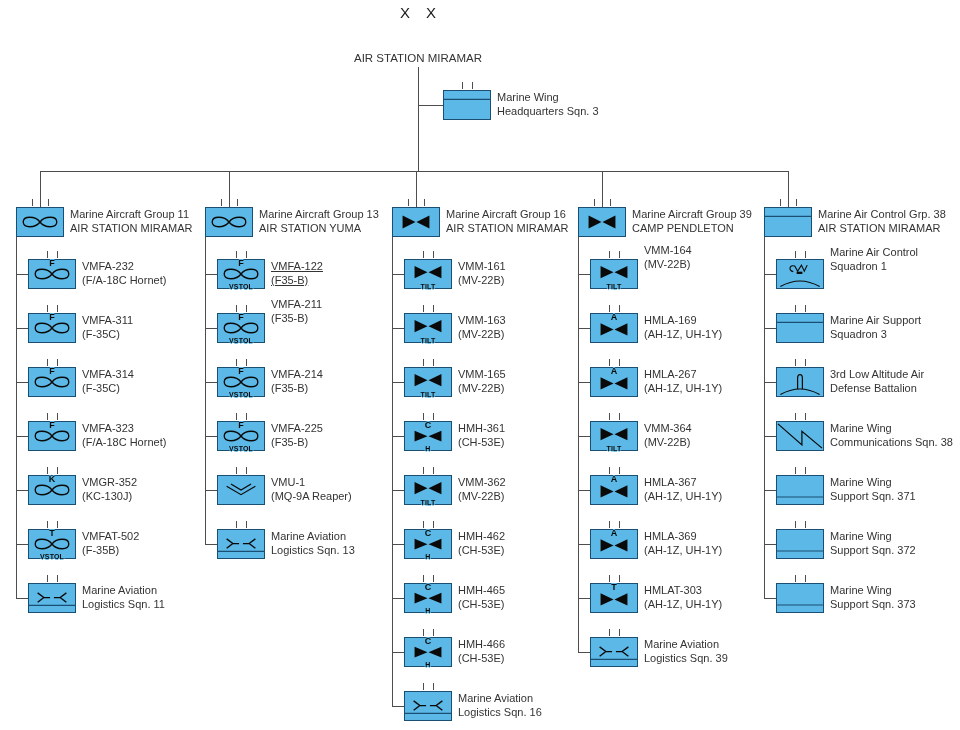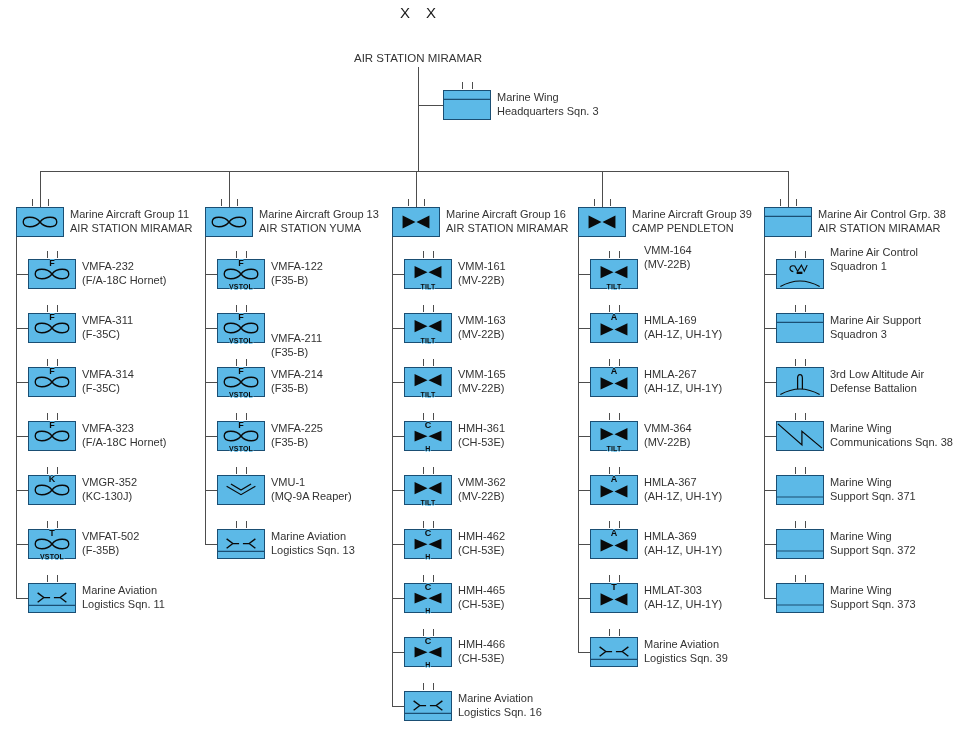--- a/index.html
+++ b/index.html
@@ -165,35 +165,35 @@
     <div class="ln" style="left: 205px; top: 274px; width: 12px; height: 1px;"></div>
     <div class="ubox" style="left: 217px; top: 259px; width: 48px; height: 30px;">
       <svg viewBox="0 0 48 30" preserveAspectRatio="none">
         <path d="M24,15 C19,8.2 6.5,8.2 6.5,15 C6.5,21.8 19,21.8 24,15 C29,8.2 41.5,8.2 41.5,15 C41.5,21.8 29,21.8 24,15 Z" fill="none" stroke="#0A0A0A" stroke-width="1.4"></path>
       </svg>
       <span class="lt">F</span>
       <span class="lb">VSTOL</span>
     </div>
     <div class="tick" style="left: 236px; top: 251px;"></div>
     <div class="tick" style="left: 246px; top: 251px;"></div>
-    <div class="ulabel" style="left: 271px; top: 260px;">
+    <div class="ulabel" style="left: 271px; top: 260px; text-decoration: underline;">
       <div>VMFA-122</div>
       <div>(F35-B)</div>
     </div>
     <div class="ln" style="left: 205px; top: 328px; width: 12px; height: 1px;"></div>
     <div class="ubox" style="left: 217px; top: 313px; width: 48px; height: 30px;">
       <svg viewBox="0 0 48 30" preserveAspectRatio="none">
         <path d="M24,15 C19,8.2 6.5,8.2 6.5,15 C6.5,21.8 19,21.8 24,15 C29,8.2 41.5,8.2 41.5,15 C41.5,21.8 29,21.8 24,15 Z" fill="none" stroke="#0A0A0A" stroke-width="1.4"></path>
       </svg>
       <span class="lt">F</span>
       <span class="lb">VSTOL</span>
     </div>
     <div class="tick" style="left: 236px; top: 305px;"></div>
     <div class="tick" style="left: 246px; top: 305px;"></div>
-    <div class="ulabel" style="left: 271px; top: 332px;">
+    <div class="ulabel" style="left: 271px; top: 298px;">
       <div>VMFA-211</div>
       <div>(F35-B)</div>
     </div>
     <div class="ln" style="left: 205px; top: 382px; width: 12px; height: 1px;"></div>
     <div class="ubox" style="left: 217px; top: 367px; width: 48px; height: 30px;">
       <svg viewBox="0 0 48 30" preserveAspectRatio="none">
         <path d="M24,15 C19,8.2 6.5,8.2 6.5,15 C6.5,21.8 19,21.8 24,15 C29,8.2 41.5,8.2 41.5,15 C41.5,21.8 29,21.8 24,15 Z" fill="none" stroke="#0A0A0A" stroke-width="1.4"></path>
       </svg>
       <span class="lt">F</span>
       <span class="lb">VSTOL</span>

